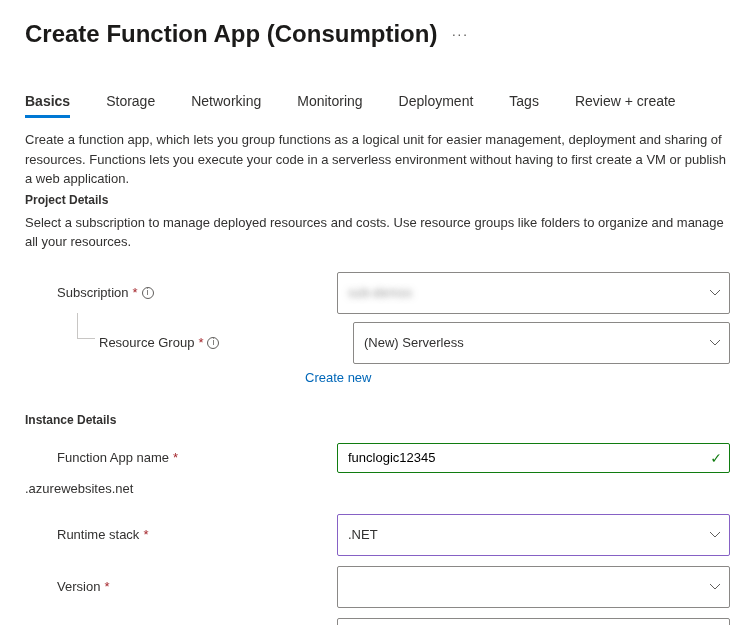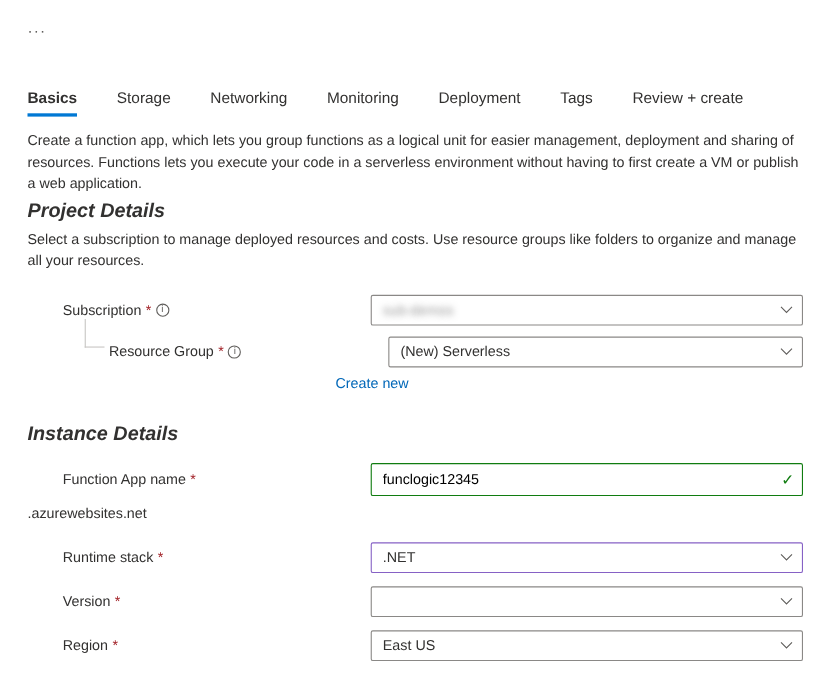--- a/index.html
+++ b/index.html
@@ -11,39 +11,39 @@
       width: 755px;
       background: #fff;
     }
     .page-title-row { display: flex; align-items: center; gap: 14px; margin-bottom: 45px; }
     .page-title { font-size: 24px; font-weight: 600; color: #1b1a19; }
     .more-dots { color: #605e5c; font-size: 14px; letter-spacing: 1px; cursor: pointer; }
     .tabs { display: flex; gap: 36px; border-bottom: 0; margin-bottom: 12px; }
     .tab { font-size: 14px; padding-bottom: 6px; cursor: pointer; color: #323130; }
     .tab.active { border-bottom: 3px solid #0078d4; font-weight: 600; }
     .intro { font-size: 13px; color: #323130; line-height: 1.5; }
-    .section-title { font-size: 18px; font-weight: 600; margin-bottom: 6px; margin-top: 4px; font-style: italic; }
+    .section-title { font-size: 12px; font-weight: 600; margin-bottom: 6px; margin-top: 4px; }
     .section-desc { font-size: 13px; line-height: 1.5; margin-bottom: 20px; }
     .form-row { display: flex; align-items: center; margin-bottom: 8px; min-height: 30px; margin-left: 32px; }
     .form-row.rg-row { margin-bottom: 2px; gap: 16px; }
     .label-col { width: 280px; font-size: 13px; display: flex; align-items: center; gap: 4px; }
     .label-col.indent { padding-left: 42px; position: relative; }
     .tree-line {
       position: absolute; left: 20px; top: -22px; width: 18px; height: 26px;
       border-left: 1px solid #c8c6c4; border-bottom: 1px solid #c8c6c4;
     }
     .req { color: #a4262c; }
     .info-icon {
       width: 12px; height: 12px; border: 1px solid #605e5c; border-radius: 50%;
       display: inline-flex; align-items: center; justify-content: center;
       font-size: 9px; color: #605e5c; line-height: 1;
     }
     .input-col { flex: 1; max-width: 440px; position: relative; }
     .select-box {
-      width: 100%; height: 28px; border: 1px solid #8a8886; border-radius: 2px;
+      width: 100%; height: 42px; border: 1px solid #8a8886; border-radius: 2px;
       padding: 0 28px 0 10px; font-size: 13px; background: #fff;
       display: flex; align-items: center; cursor: pointer; position: relative;
     }
     .select-box.focused { border: 1px solid #8661c5; }
     .select-box.blurred { color: transparent; text-shadow: 0 0 6px rgba(80,80,80,0.6); }
     .chev {
       position: absolute; right: 8px; top: 50%; transform: translateY(-50%);
       pointer-events: none;
     }
     .chev svg { display: block; }
@@ -56,20 +56,21 @@
     .suffix-row { text-align: left; font-size: 13px; margin-top: 2px; margin-bottom: 18px; }
     .link { color: #0067b8; font-size: 13px; cursor: pointer; margin-top: 4px; display: inline-block; text-align: right; }
     .link-row { margin-left: 280px; margin-bottom: 28px; }
     .section-gap { height: 10px; }
     .form-block { margin-bottom: 10px; }
   </style>
 </head>
 <body>
 
 <div class="page-title-row">
+  <h1 class="page-title">Create Function App (Consumption)</h1>
   <span class="more-dots">···</span>
 </div>
 
 <div class="tabs">
   <div class="tab active">Basics</div>
   <div class="tab">Storage</div>
   <div class="tab">Networking</div>
   <div class="tab">Monitoring</div>
   <div class="tab">Deployment</div>
   <div class="tab">Tags</div>

